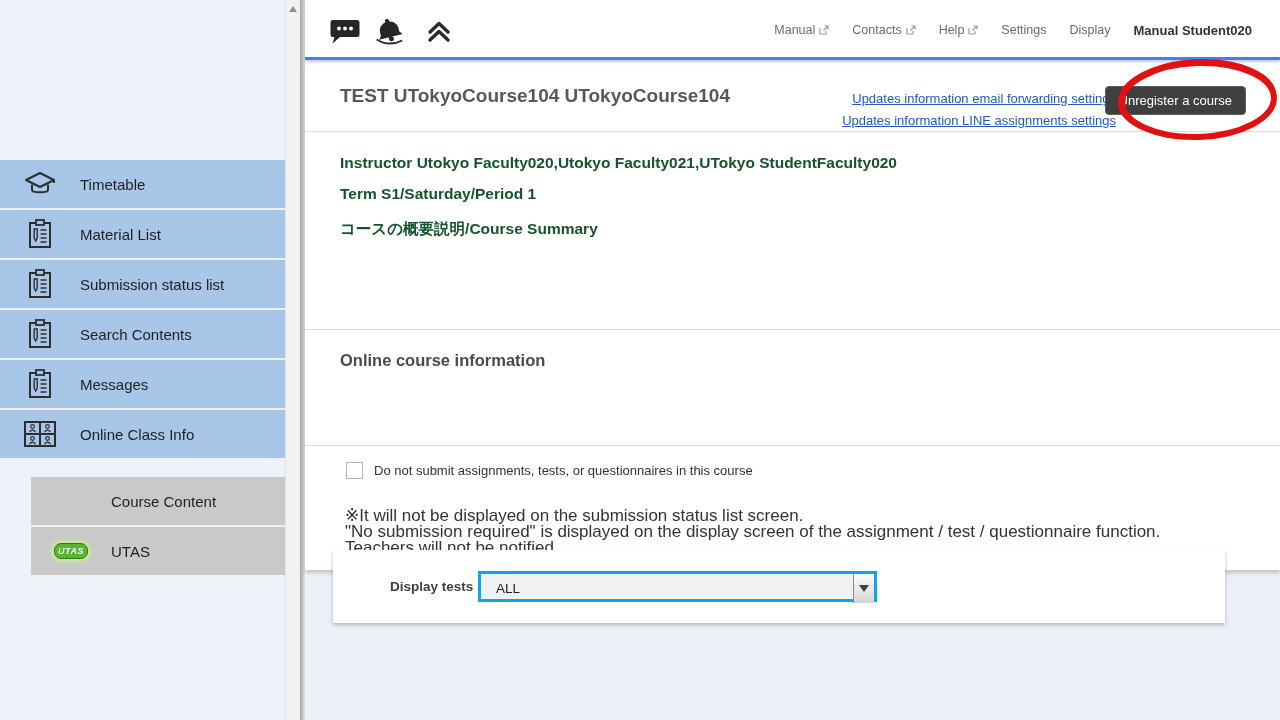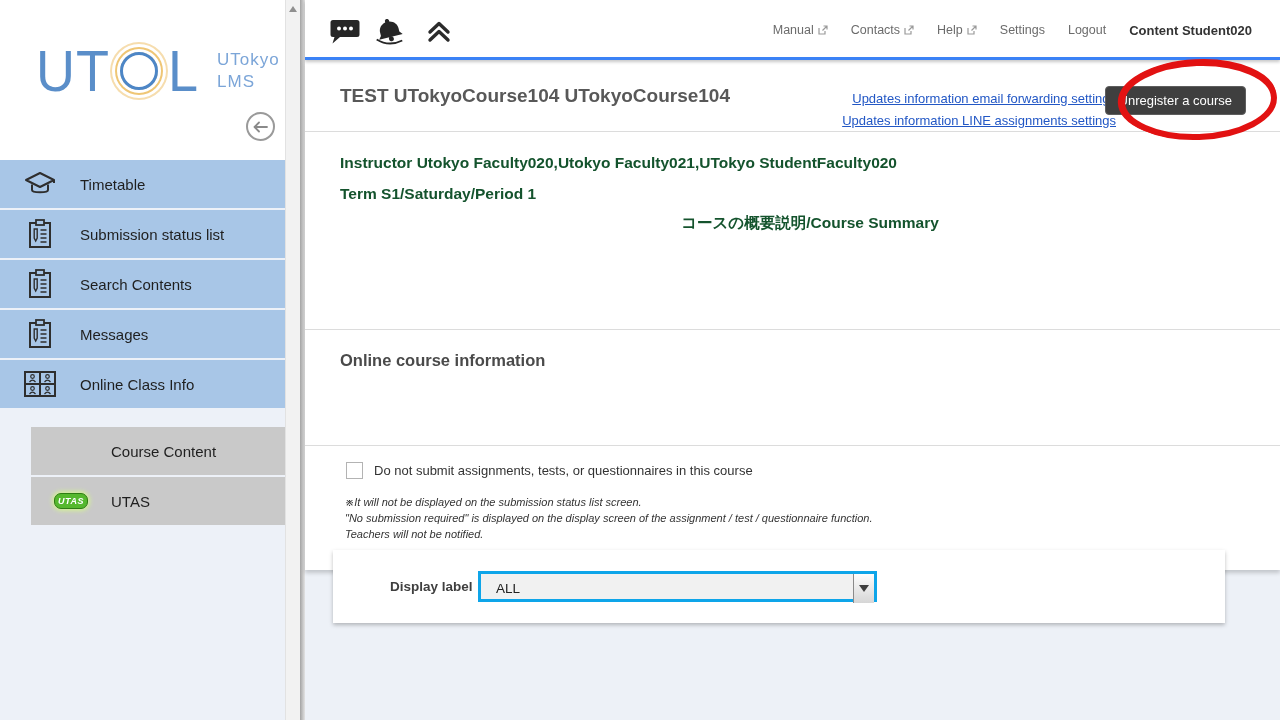--- a/index.html
+++ b/index.html
@@ -55,77 +55,70 @@
   .links-block { position:absolute; right:164px; top:28px; text-align:right; line-height:22px; }
   .links-block a { display:block; font-size:13px; color:#2257c5; text-decoration:underline; cursor:pointer; }
   .unregister-btn { position:absolute; right:34px; top:26px; height:29px; padding:0 13px;
                     background:#3f3f3f; color:#fff; font-size:13px; border:1px solid #5e5e5e;
                     border-radius:4px; cursor:pointer; font-family:inherit; }
   .annotation-svg { position:absolute; left:800px; top:-7px; pointer-events:none; z-index:6; }
 
   .sect-info { height:198px; padding:22px 0 0 35px; }
   .info-line { font-size:15.5px; font-weight:bold; color:#14532d; }
   .info-line + .info-line { margin-top:13px; }
-  .info-line.jp { margin-top:10px;text-align:center; }
+  .info-line.jp { margin-top:16px; }
 
   .sect-online { height:116px; padding:21px 16px 0 35px; }
   .online-heading { font-size:16.5px; font-weight:bold; color:#4a4a4a; }
 
   .sect-opt { height:124px; padding:16px 0 0 41px; }
   .opt-row { display:flex; align-items:center; gap:11px; }
   .checkbox { width:17px; height:17px; background:#fff; border:1px solid #b3b3b3; cursor:pointer; flex:none; }
   .opt-label { font-size:13px; color:#333;text-align:center; }
-  .opt-notes { margin-top:15px; font-size:11px; color:#333; line-height:16px; margin-left:-1px;font-style:italic; }
+  .opt-notes { margin-top:29px; font-size:17px; color:#333; line-height:16px; margin-left:-1px; }
 
   .filter-card { position:absolute; left:28px; top:550px; width:892px; height:73px; background:#fff;
                  box-shadow:0 2px 4px rgba(0,0,0,.25); }
   .filter-label { position:absolute; left:57px; top:29px; font-size:13.5px; font-weight:bold; color:#3f3f3f; }
   .select-box { position:absolute; left:145px; top:21px; width:399px; height:31px; background:#f1f1f1;
                 border:3px solid #0ea5e9; cursor:pointer; }
   .select-value { position:absolute; left:15px; top:7px; font-size:13.5px; color:#222; }
   .select-arrow-seg { position:absolute; right:0; top:0; width:21px; height:29px; border-left:1px solid #8a8a8a;
                       background:linear-gradient(#fdfdfd,#d6d6d6); display:flex; align-items:center; justify-content:center; }
   .select-arrow-seg .tri { width:0; height:0; border-left:5px solid transparent; border-right:5px solid transparent;
                            border-top:7px solid #3f3f3f; }
 </style>
 </head>
 <body>
 
 <div class="stage">
 
   <aside class="sidebar">
-    <div class="logo-area">
-      <div class="logo-row">
-        <div class="logo-word">
-          <span class="logo-seg">UT</span>
-          <span class="logo-o"></span>
-          <span class="logo-seg">L</span>
-        </div>
-        <div class="logo-sub">
-          <div>UTokyo</div>
-          <div>LMS</div>
-        </div>
-      </div>
-      <div class="collapse-btn">
-        <svg width="17" height="12" viewBox="0 0 17 12">
-          <path d="M15 6 H3 M7 1.5 L2.5 6 L7 10.5" fill="none" stroke="#8a8a8a" stroke-width="1.8" stroke-linecap="round" stroke-linejoin="round"></path>
-        </svg>
-      </div>
-    </div>
 
     <nav class="nav-list">
       <div class="nav-item">
         <span class="icon-box">
           <svg width="36" height="30" viewBox="0 0 36 30">
               <path d="M4 11 L18 4 L32 11 L18 18 Z" fill="none" stroke="#2e2e2e" stroke-width="2" stroke-linejoin="round"></path>
               <path d="M10 15.5 v5.5 c0 3 16 3 16 0 v-5.5" fill="none" stroke="#2e2e2e" stroke-width="2"></path>
               <path d="M32 11 v3" stroke="#2e2e2e" stroke-width="2"></path>
             </svg>
         </span>
         <span class="nav-label">Timetable</span>
+      </div>
+      <div class="nav-item">
+        <span class="icon-box">
+          <svg width="30" height="32" viewBox="0 0 30 32">
+              <rect x="5" y="5" width="20" height="24" fill="none" stroke="#2e2e2e" stroke-width="2"></rect>
+              <rect x="11" y="2" width="8" height="5" fill="#a8c6e7" stroke="#2e2e2e" stroke-width="1.8"></rect>
+              <path d="M9.2 11 h3 v9 l-1.5 3 l-1.5 -3 z" fill="none" stroke="#2e2e2e" stroke-width="1.4"></path>
+              <path d="M15.5 12 h6 M15.5 16 h6 M15.5 20 h6 M15.5 24 h6" stroke="#2e2e2e" stroke-width="1.6"></path>
+            </svg>
+        </span>
+        <span class="nav-label">Material List</span>
       </div>
       <div class="nav-item">
         <span class="icon-box">
           <svg width="30" height="32" viewBox="0 0 30 32">
               <rect x="5" y="5" width="20" height="24" fill="none" stroke="#2e2e2e" stroke-width="2"></rect>
               <rect x="11" y="2" width="8" height="5" fill="#a8c6e7" stroke="#2e2e2e" stroke-width="1.8"></rect>
               <path d="M9.2 11 h3 v9 l-1.5 3 l-1.5 -3 z" fill="none" stroke="#2e2e2e" stroke-width="1.4"></path>
               <path d="M15.5 12 h6 M15.5 16 h6 M15.5 20 h6 M15.5 24 h6" stroke="#2e2e2e" stroke-width="1.6"></path>
             </svg>
         </span>
@@ -239,23 +232,23 @@
           <span>Help</span>
           <svg width="10" height="10" viewBox="0 0 10 10">
               <path d="M1 3 v6 h6 v-3" fill="none" stroke="#9a9a9a" stroke-width="1.2"></path>
               <path d="M4.5 5.5 L9 1 M5.5 1 H9 V4.5" fill="none" stroke="#9a9a9a" stroke-width="1.2"></path>
             </svg>
         </span>
         <span class="hdr-link">
           <span>Settings</span>
         </span>
         <span class="hdr-link">
-          <span>Logout</span>
-        </span>
-        <span class="hdr-user">Content Student020</span>
+          <span>Display</span>
+        </span>
+        <span class="hdr-user">Manual Student020</span>
       </nav>
     </header>
 
     <div class="white-page">
 
       <section class="sect sect-title">
         <h1 class="page-title">TEST UTokyoCourse104 UTokyoCourse104</h1>
         <div class="links-block">
           <a>Updates information email forwarding settings</a>
           <a>Updates information LINE assignments settings</a>
@@ -284,21 +277,21 @@
         </div>
         <div class="opt-notes">
           <div>※It will not be displayed on the submission status list screen.</div>
           <div>"No submission required" is displayed on the display screen of the assignment / test / questionnaire function.</div>
           <div>Teachers will not be notified.</div>
         </div>
       </section>
     </div>
 
     <div class="filter-card">
-      <span class="filter-label">Display label</span>
+      <span class="filter-label">Display tests</span>
       <div class="select-box">
         <span class="select-value">ALL</span>
         <span class="select-arrow-seg">
             <span class="tri"></span>
           </span>
       </div>
     </div>
 
   </div>
 </div>

